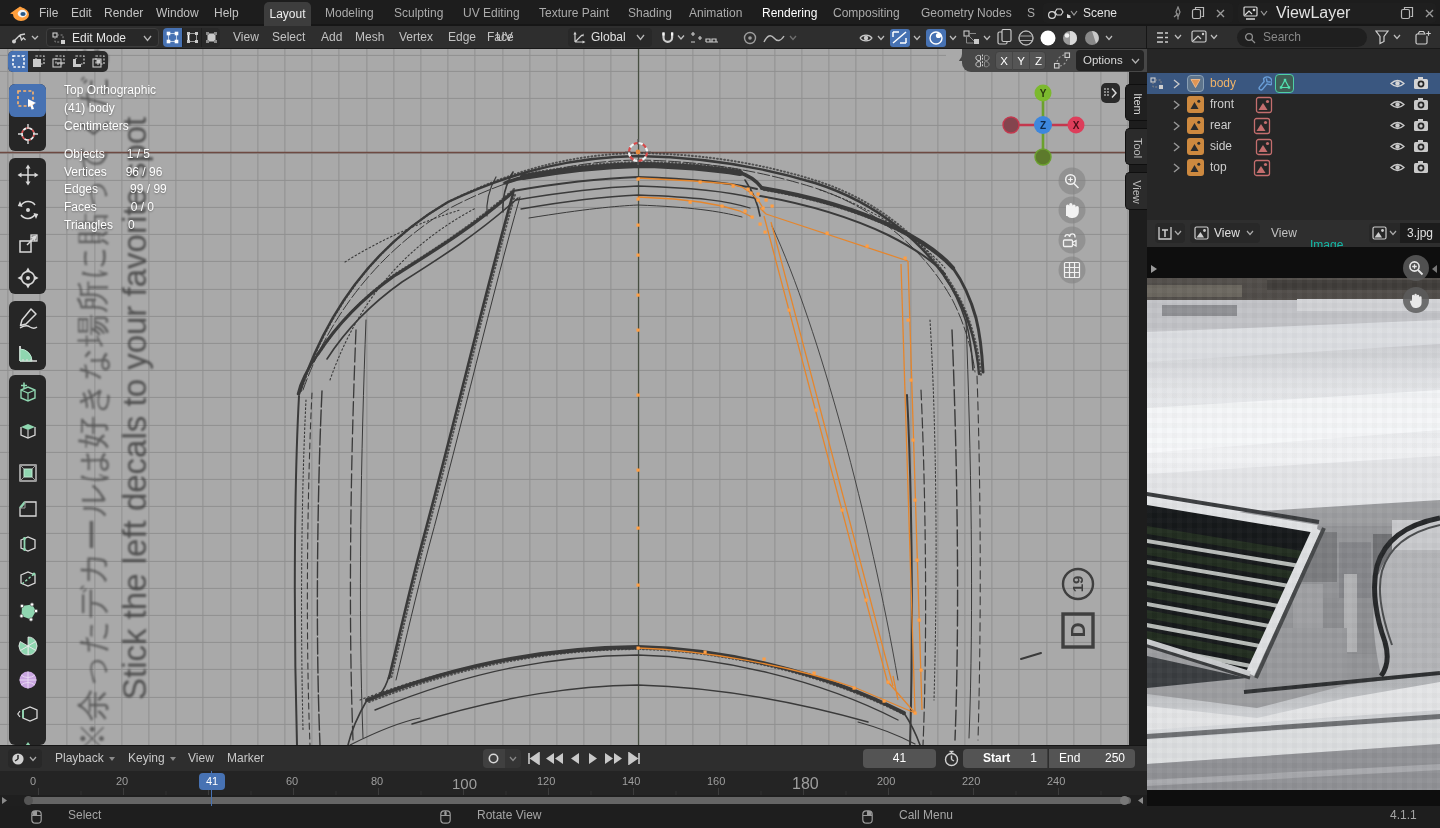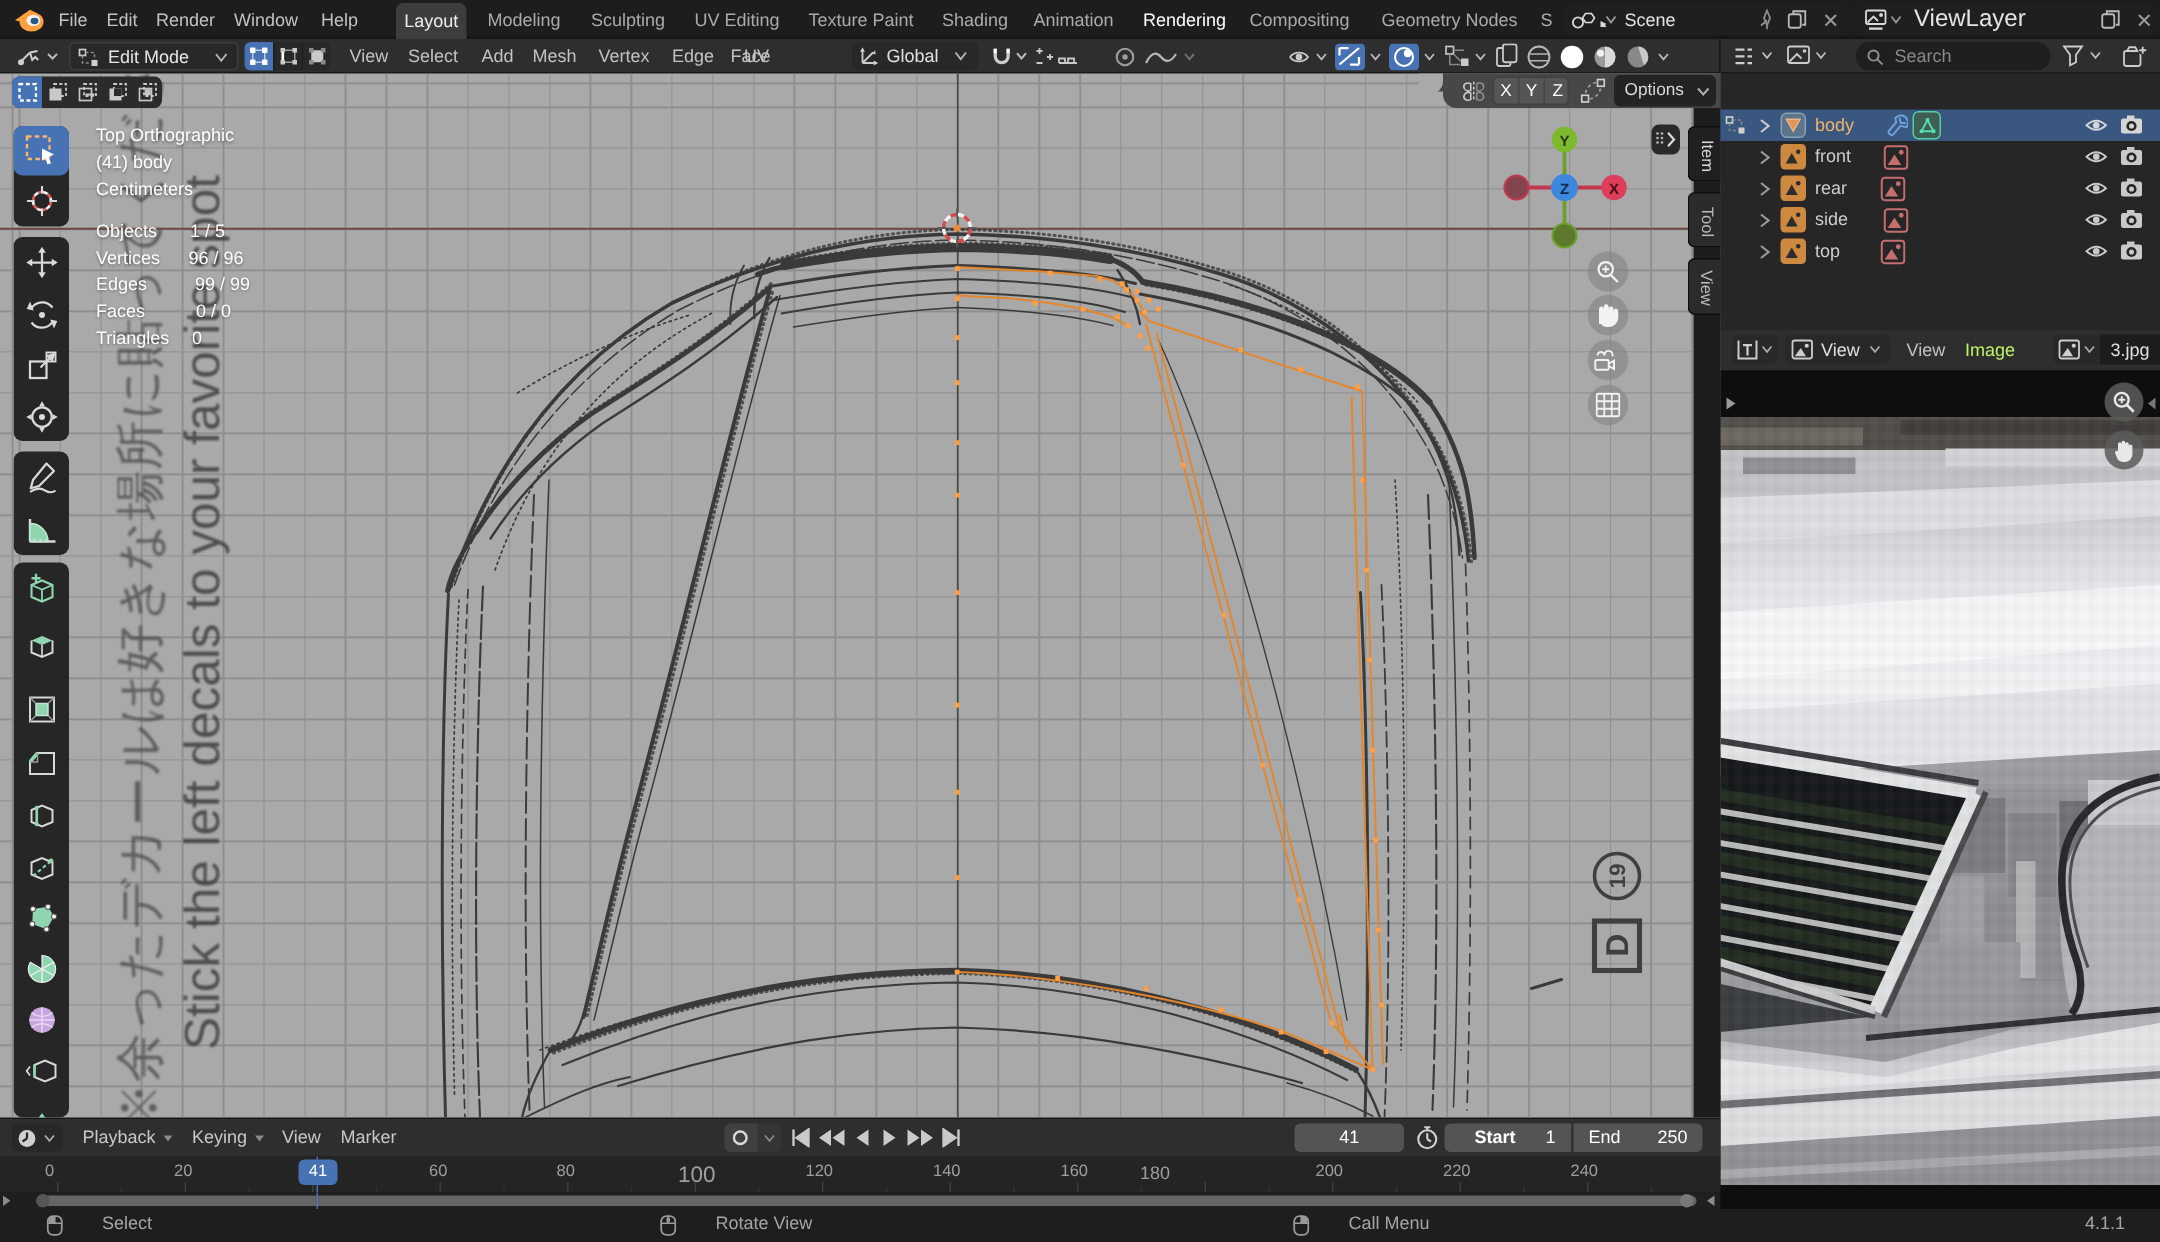--- a/index.html
+++ b/index.html
@@ -706,21 +706,21 @@
       </g>
     </svg>
     <div class="abs" style="left:30px;top:4px;color:#9e9e9e;font-size:11px;">0</div>
     <div class="abs" style="left:116px;top:4px;color:#9e9e9e;font-size:11px;">20</div>
     <div class="abs" style="left:286px;top:4px;color:#9e9e9e;font-size:11px;">60</div>
     <div class="abs" style="left:371px;top:4px;color:#9e9e9e;font-size:11px;">80</div>
     <div class="abs" style="left:452px;top:4px;color:#9e9e9e;font-size:15px;text-align:center;">100</div>
     <div class="abs" style="left:537px;top:4px;color:#9e9e9e;font-size:11px;">120</div>
     <div class="abs" style="left:622px;top:4px;color:#9e9e9e;font-size:11px;">140</div>
     <div class="abs" style="left:707px;top:4px;color:#9e9e9e;font-size:11px;">160</div>
-    <div class="abs" style="left:760px;top:4px;color:#9e9e9e;font-size:12px;">180</div>
+    <div class="abs" style="left:792px;top:4px;color:#9e9e9e;font-size:16px;">180</div>
     <div class="abs" style="left:877px;top:4px;color:#9e9e9e;font-size:11px;">200</div>
     <div class="abs" style="left:962px;top:4px;color:#9e9e9e;font-size:11px;">220</div>
     <div class="abs" style="left:1047px;top:4px;color:#9e9e9e;font-size:11px;">240</div>
     <div class="abs" style="left:211px;top:0;width:1px;height:24px;background:#4772b3;"></div>
     <div class="abs" style="left:199px;top:2px;width:26px;height:17px;background:#4772b3;border-radius:4px;color:#fff;font-size:11px;text-align:center;line-height:17px;">41</div>
   </div>
   <div class="abs" id="tlscroll" style="left:0;top:795px;width:1147px;height:11px;background:#1f1f1f;">
     <div class="abs" style="left:25px;top:2px;width:1106px;height:7px;background:#656565;border-radius:4px;"></div>
     <div class="abs" style="left:1120px;top:1px;width:9px;height:9px;border-radius:50%;background:#787878;"></div>
     <div class="abs" style="left:24px;top:1px;width:9px;height:9px;border-radius:50%;background:#555;"></div>
@@ -921,21 +921,21 @@
           <rect x="1" y="1" width="13" height="12" rx="1.5" fill="none" stroke="#cdcdcd" stroke-width="1.2"></rect>
           <circle cx="10.5" cy="4.5" r="1.4" fill="#cdcdcd"></circle>
           <path d="M2.5,11.5 L6.5,6 L10,11.5 Z" fill="#cdcdcd"></path>
         </svg>
       <div class="abs" style="left:24px;top:0;color:#e0e0e0;line-height:20px;">View</div>
       <svg class="abs" style="left:56px;top:7px" width="8" height="6">
           <path d="M1,1 L4,4.5 L7,1" fill="none" stroke="#aaa" stroke-width="1.2"></path>
         </svg>
     </div>
     <div class="abs" style="left:124px;top:0;color:#c2c2c2;line-height:26px;">View</div>
-    <div class="abs" style="left:163px;top:0;color:#bef264;line-height:26px;">Image</div>
+    <div class="abs" style="left:163px;top:12px;color:#14b8a6;line-height:26px;">Image</div>
     <div class="abs" style="left:222px;top:3px;width:71px;height:20px;background:#282828;border-radius:4px 0 0 4px;">
       <svg class="abs" style="left:3px;top:3px" width="15" height="14" viewBox="0 0 15 14">
           <rect x="1" y="1" width="13" height="12" rx="1.5" fill="none" stroke="#cdcdcd" stroke-width="1.2"></rect>
           <circle cx="10.5" cy="4.5" r="1.4" fill="#cdcdcd"></circle>
           <path d="M2.5,11.5 L6.5,6 L10,11.5 Z" fill="#cdcdcd"></path>
         </svg>
       <svg class="abs" style="left:20px;top:7px" width="8" height="6">
           <path d="M1,1 L4,4.5 L7,1" fill="none" stroke="#aaa" stroke-width="1.2"></path>
         </svg>
       <div class="abs" style="left:31px;top:0;width:40px;height:20px;background:#1c1c1c;color:#e0e0e0;line-height:20px;text-align:center;">3.jpg</div>

